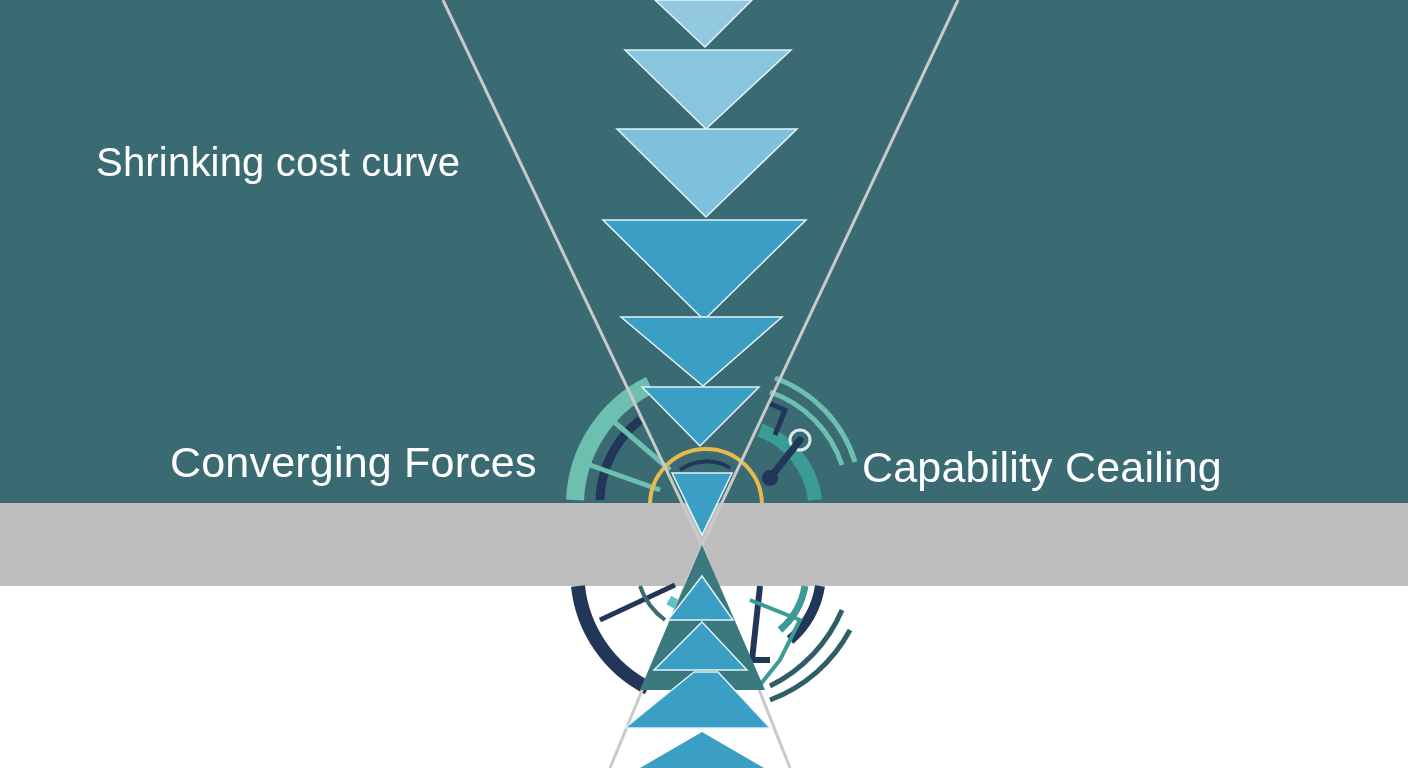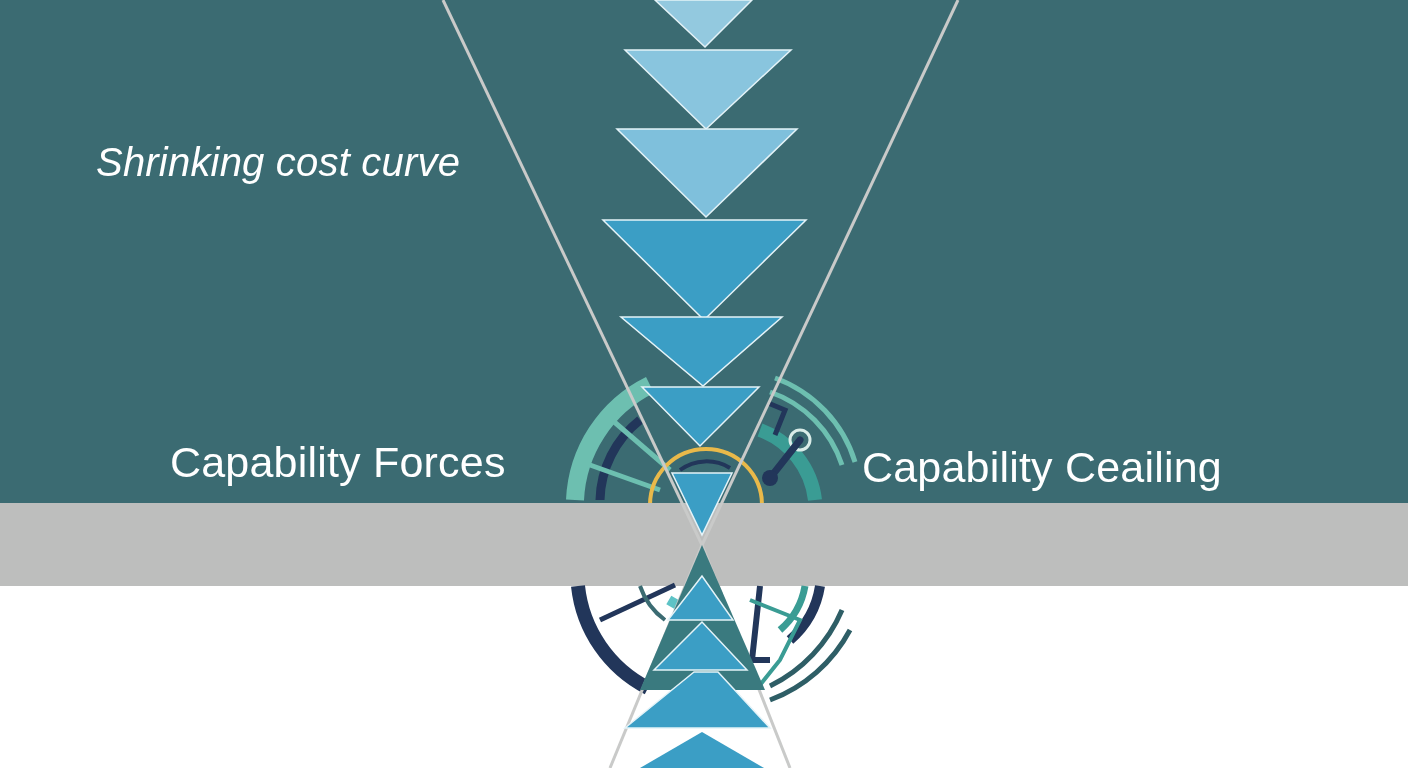--- a/index.html
+++ b/index.html
@@ -14,21 +14,21 @@
     }
     .bottom-panel {
       position: absolute; left: 0; top: 586px; width: 1408px; height: 182px;
       background: #ffffff;
     }
     svg.art { position: absolute; left: 0; top: 0; }
     .label {
       position: absolute; color: #ffffff; font-weight: 500;
       white-space: nowrap; letter-spacing: 0.2px;
     }
-    .label-shrinking { left: 96px; top: 140px; font-size: 40px; font-style: italic; }
+    .label-shrinking { left: 96px; top: 140px; font-size: 40px; }
     .label-converging { left: 170px; top: 438px; font-size: 43px; }
     .label-ceiling { left: 862px; top: 443px; font-size: 43px; }
   </style>
 </head>
 <body>
 
 <div class="top-panel"></div>
 <div class="bottom-panel"></div>
 
 <svg class="art" width="1408" height="768" viewBox="0 0 1408 768">
@@ -91,14 +91,14 @@
     <g stroke="#e4f3f8" stroke-width="1.5">
       <polygon points="702,576 668,620 733,620" fill="#3b9ec5"></polygon>
       <polygon points="702,622 654,670 747,670" fill="#3b9ec5"></polygon>
       <polygon points="694,672 625,728 770,728 718,672" fill="#3b9ec5"></polygon>
     </g>
     <polygon points="702,732 640,768 764,768" fill="#3b9ec5"></polygon>
   </g>
 </svg>
 
 <div class="label label-shrinking">Shrinking cost curve</div>
-<div class="label label-converging">Capability Forces</div>
+<div class="label label-converging">Converging Forces</div>
 <div class="label label-ceiling">Capability Ceailing</div>
 
 </body></html>

